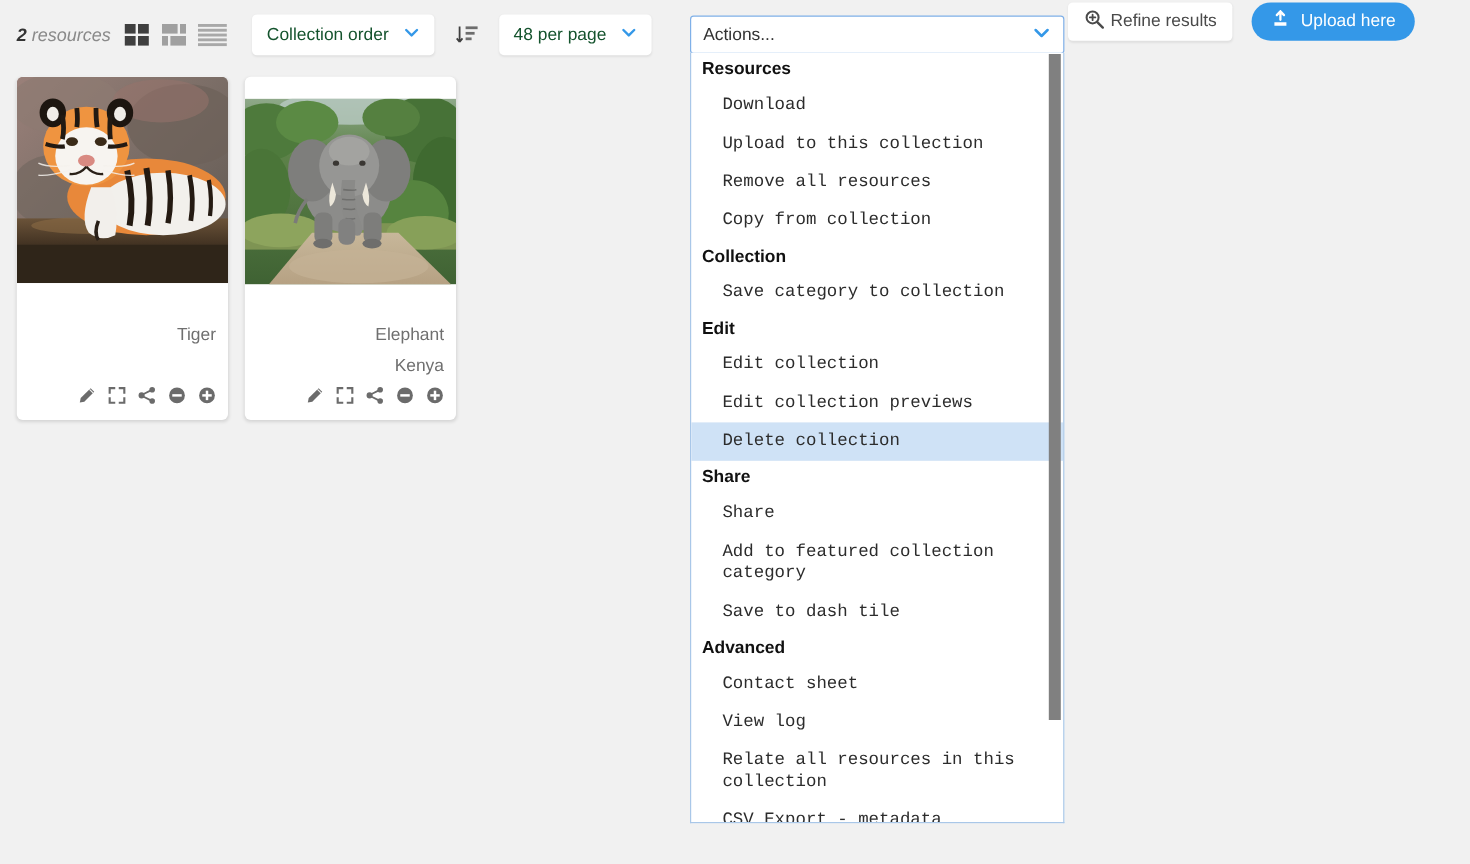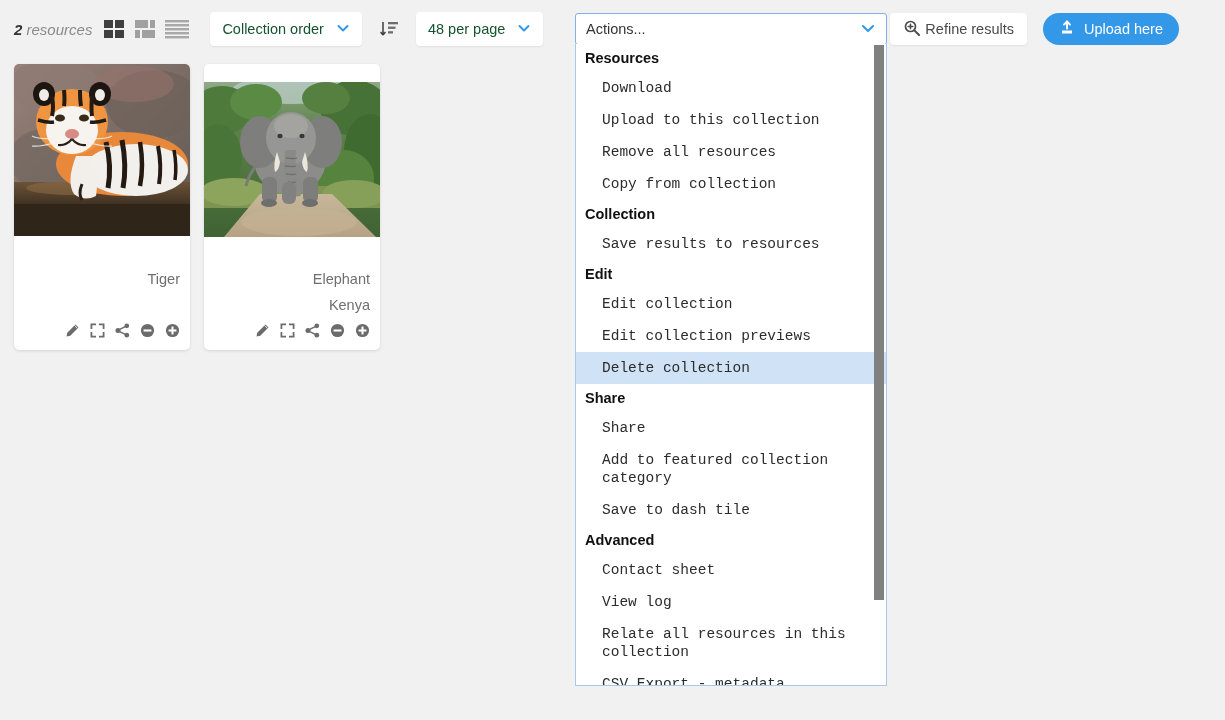--- a/index.html
+++ b/index.html
@@ -90,21 +90,21 @@
     align-items: center;
     padding: 0 10px;
     font-size: 14.5px;
     color: #333;
     cursor: pointer;
   }
   .actions-select .lbl { flex: 1; }
 
   .right-group {
     position: absolute;
-    right: 46px; top: 13px;
+    right: 46px; top: 2px;
     display: flex;
     align-items: center;
     gap: 16px;
   }
   .refine-btn {
     height: 32px;
     background: #fff;
     border-radius: 4px;
     display: flex;
     align-items: center;
@@ -332,21 +332,21 @@
 </div>
 
 <div class="dropdown">
   <div class="dd-inner" id="dd-inner">
       <div class="dd-group">Resources</div>
       <div class="dd-item">Download</div>
       <div class="dd-item">Upload to this collection</div>
       <div class="dd-item">Remove all resources</div>
       <div class="dd-item">Copy from collection</div>
       <div class="dd-group">Collection</div>
-      <div class="dd-item">Save results to resources</div>
+      <div class="dd-item">Save category to collection</div>
       <div class="dd-group">Edit</div>
       <div class="dd-item">Edit collection</div>
       <div class="dd-item">Edit collection previews</div>
       <div class="dd-item sel">Delete collection</div>
       <div class="dd-group">Share</div>
       <div class="dd-item">Share</div>
       <div class="dd-item">Add to featured collection category</div>
       <div class="dd-item">Save to dash tile</div>
       <div class="dd-group">Advanced</div>
       <div class="dd-item">Contact sheet</div>

